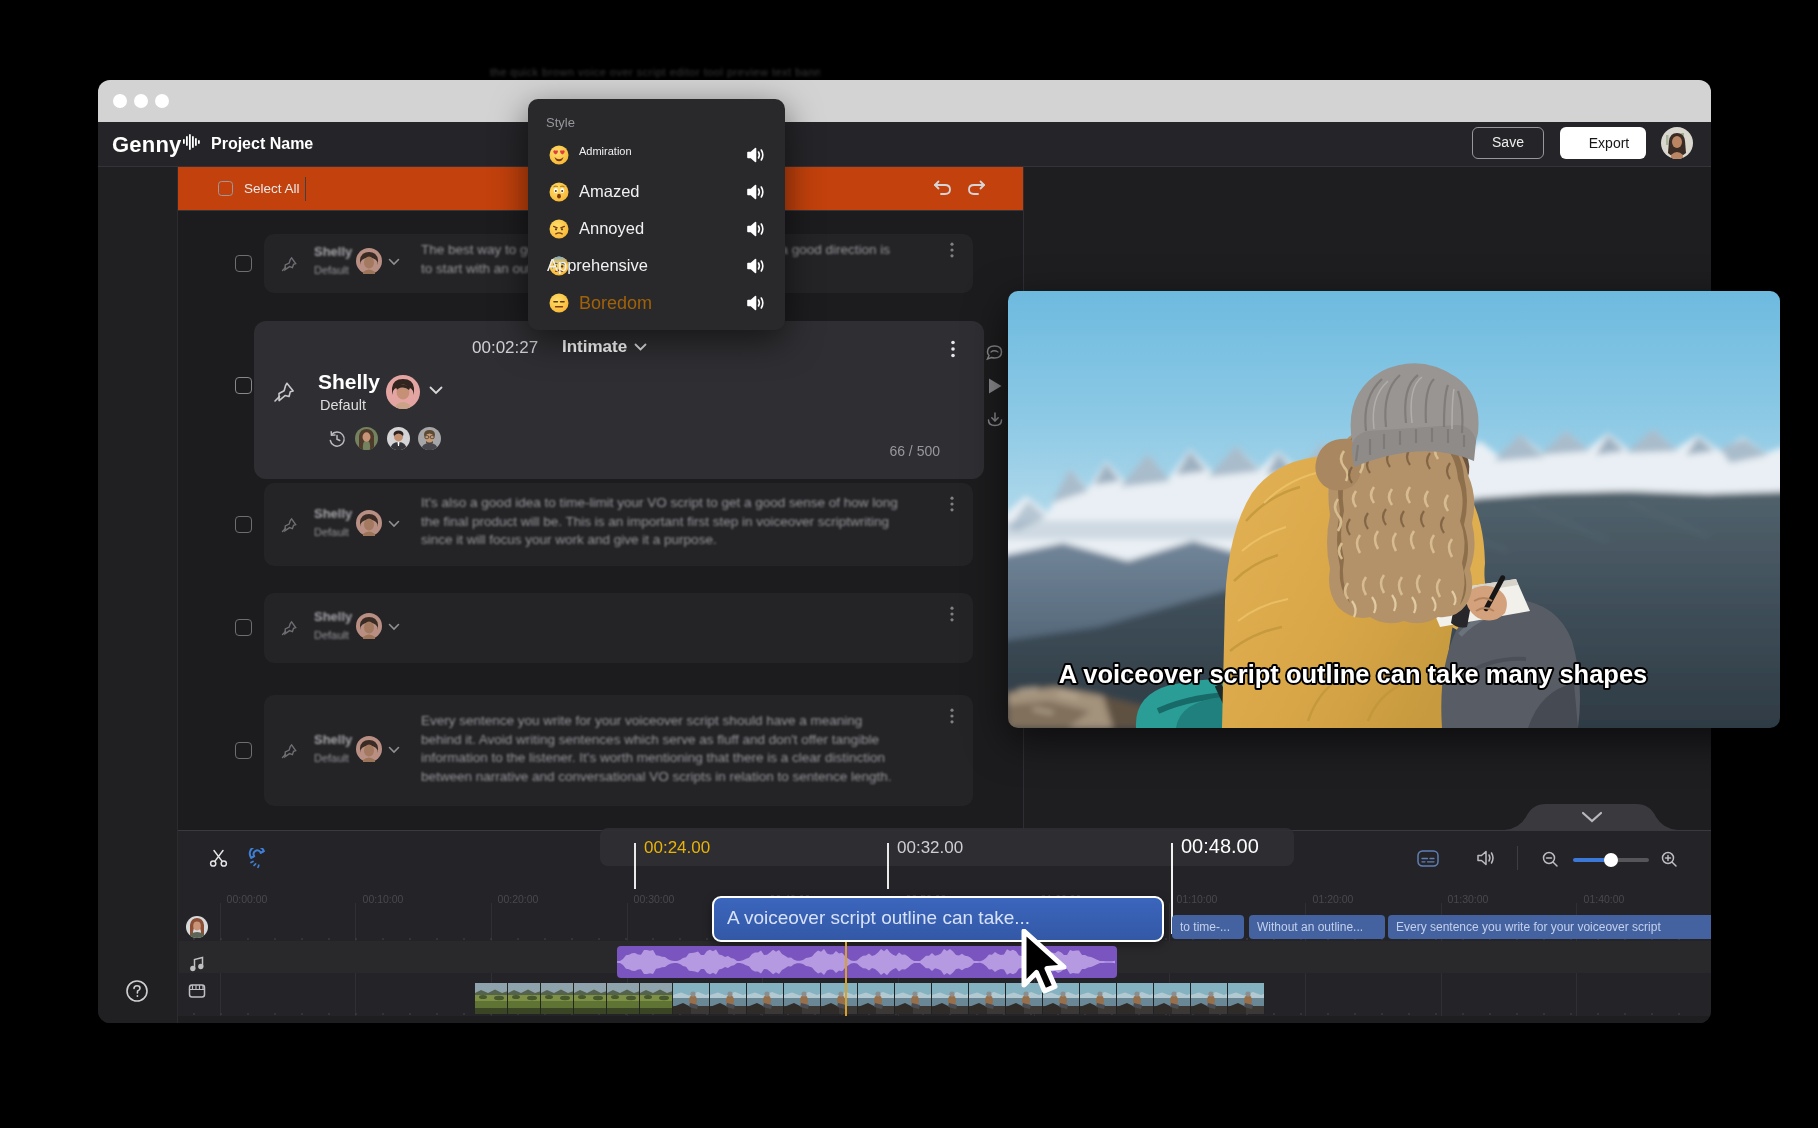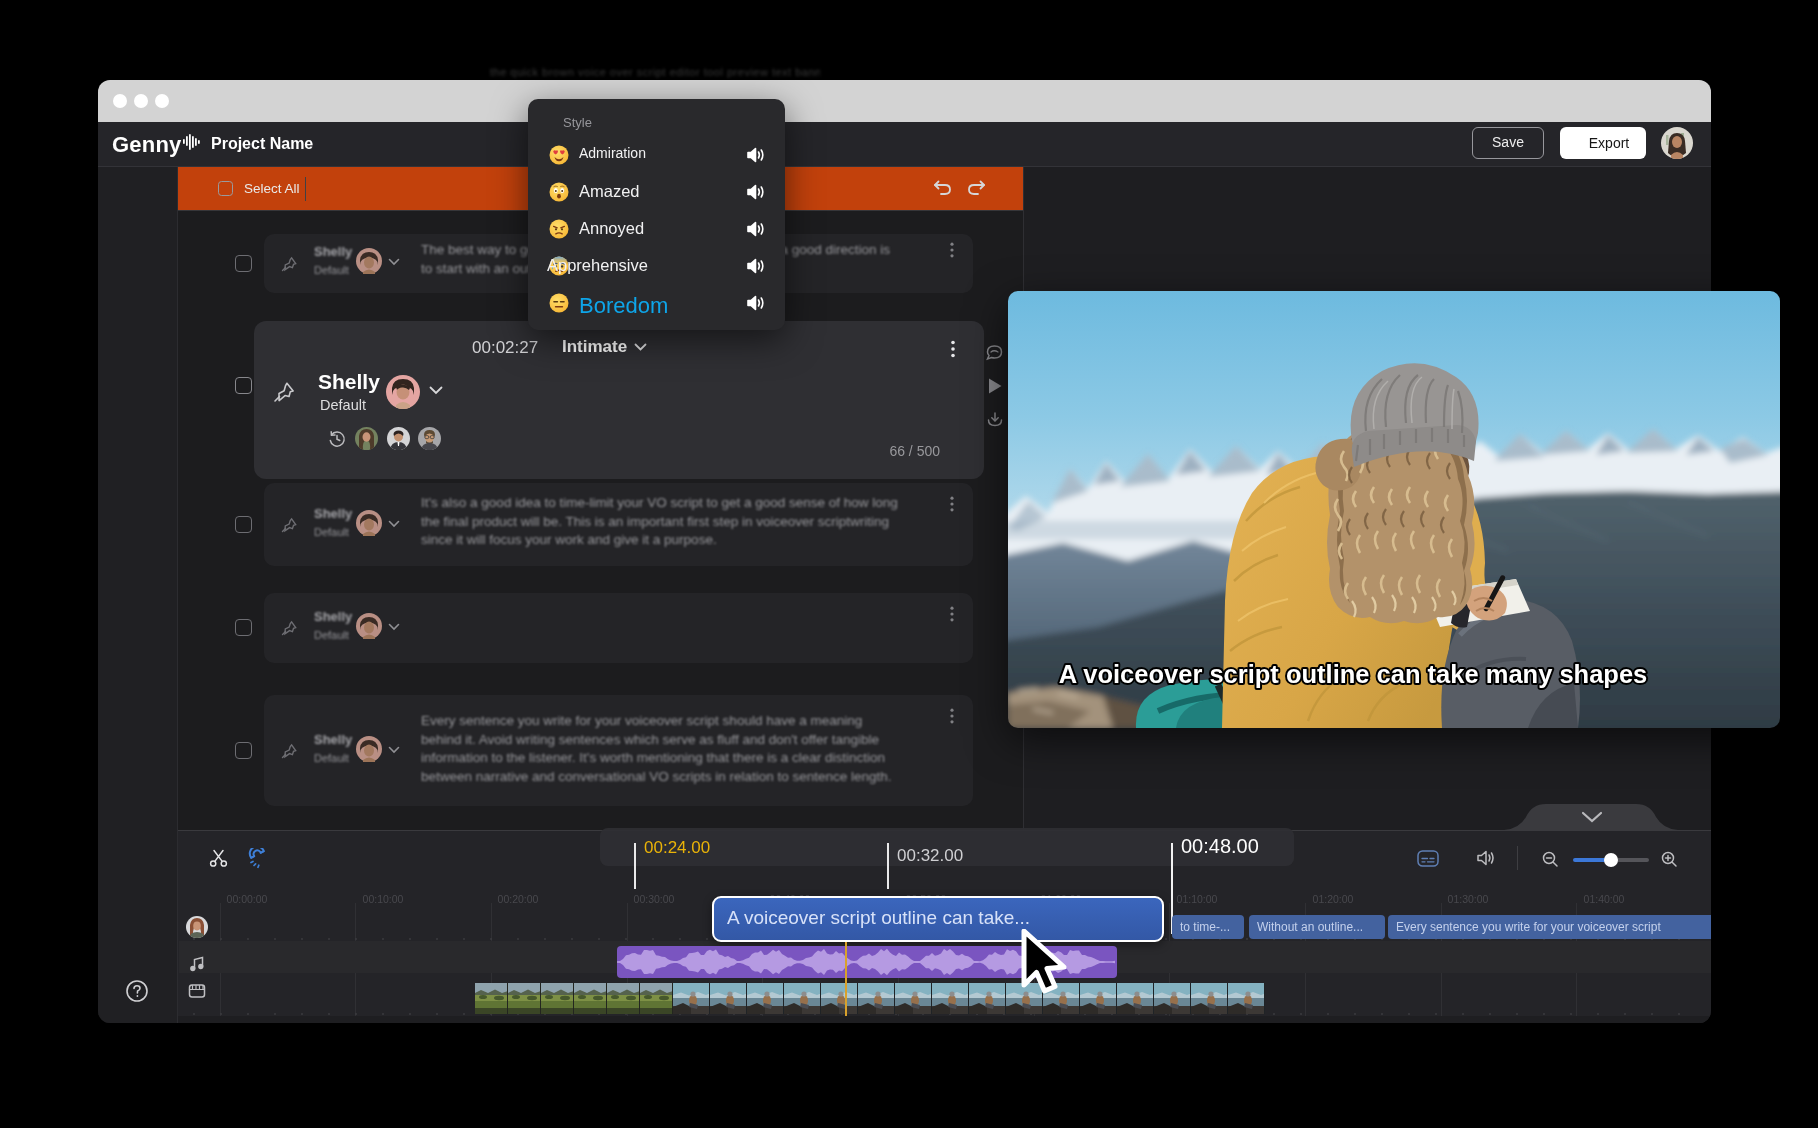--- a/index.html
+++ b/index.html
@@ -25,21 +25,21 @@
   .seldiv { position:absolute; left:127px; top:10px; width:1px; height:24px; background:#404044; }
   .card { position:absolute; border-radius:10px; background:#242427; }
   .dimtext { color:#97979b; font-size:13.5px; line-height:18.5px; filter:blur(0.8px); }
   .cb2 { position:absolute; width:17px; height:17px; border:1.7px solid #6d6d72; border-radius:4px; }
   .rightpanel { position:absolute; left:925px; top:87px; width:688px; height:663px; background:#1e1e21; border-left:1px solid #2f2f33; }
   .timeline { position:absolute; left:80px; top:750px; width:1533px; height:193px; background:#242428; border-top:1px solid #3a3a3e; }
   .tl-bottom { position:absolute; left:80px; top:936px; width:1533px; height:7px; background:#1e1e21; }
   .rlabel { position:absolute; top:813px; color:#48484d; font-size:10.5px; transform:translateX(-50%);text-align:right; }
   .gline { position:absolute; top:823px; width:1px; height:113px; background:#303034; }
   .popup { position:absolute; left:528px; top:99px; width:257px; height:231px; background:#29292c; border-radius:10px; box-shadow:0 10px 35px rgba(0,0,0,0.55); z-index:40; }
-  .ptitle { position:absolute; left:18px; top:13px; color:#96969b; font-size:13px;margin-left:17px; }
+  .ptitle { position:absolute; left:18px; top:13px; color:#96969b; font-size:13px; }
   .video { position:absolute; left:1008px; top:291px; width:772px; height:437px; border-radius:10px; overflow:hidden; z-index:30; box-shadow:0 12px 40px rgba(0,0,0,0.6); }
   .cursor { position:absolute; left:1016px; top:929px; z-index:60; }
 </style>
 </head>
 <body>
 <div class="stage">
   <div class="ghost">the quick brown voice over script editor tool preview text banner line here</div>
 
   <div class="win">
     <div class="titlebar"></div>
@@ -397,21 +397,21 @@
         <path d="M5.8 12.4 L14 1.5 M13.2 12.4 L5 1.5"></path>
       </svg>
     <svg class="abs" style="left:150px; top:768px;" width="21" height="21" viewBox="0 0 21 21" fill="none" stroke="#3e7fd6" stroke-width="2" stroke-linecap="round" stroke-linejoin="round">
         <path d="M15.8 3.2 A 7.2 7.2 0 1 0 3.2 9.8 L6.2 8.2 A 3.7 3.7 0 1 1 12.7 4.8 Z"></path>
         <path d="M12.7 4.8 L15.8 3.2 M3.2 9.8 L6.2 8.2" stroke-width="1.6"></path>
         <path d="M3 14.5 L5 13.4 M6 17.5 L7.6 15.8 M10 19.3 L10.8 17.2" stroke-width="1.7"></path>
       </svg>
     
     <div class="abs" style="left:502px; top:748px; width:694px; height:38px; background:#2f2f33; border-radius:8px; opacity:0.92;"></div>
     <div class="abs" style="left:546px; top:758px; color:#eab308; font-size:17px;">00:24.00</div>
-    <div class="abs" style="left:799px; top:758px; color:#cfcfd2; font-size:17px;margin-top:8px;">00:32.00</div>
+    <div class="abs" style="left:799px; top:758px; color:#cfcfd2; font-size:17px;">00:32.00</div>
     <div class="abs" style="left:1083px; top:755px; color:#fdfdfd; font-size:20px;">00:48.00</div>
     <div class="abs" style="left:536px; top:763px; width:2px; height:46px; background:#e9e9ea;"></div>
     <div class="abs" style="left:789px; top:763px; width:2px; height:46px; background:#e9e9ea;"></div>
     <div class="abs" style="left:1073px; top:763px; width:2px; height:91px; background:#f2f2f3;"></div>
     
     <svg class="abs" style="left:1319px; top:770px;" width="22" height="17" viewBox="0 0 22 17" fill="none" stroke="#5f7fb4" stroke-width="1.5" stroke-linecap="round">
         <rect x="1" y="1" width="20" height="15" rx="4.5"></rect>
         <path d="M5 8.5 L10.5 8.5 M13 8.5 L17 8.5 M5 11.8 L8 11.8 M10.5 11.8 L17 11.8" stroke-width="1.3"></path>
       </svg>
     <svg class="abs" style="left:1378px; top:769px;" width="20" height="18" viewBox="0 0 20 18" fill="none" stroke="#bdbdc0" stroke-width="1.5" stroke-linecap="round" stroke-linejoin="round">
@@ -733,21 +733,21 @@
         <linearGradient id="bg2" x1="0" y1="0" x2="0" y2="1">
           <stop offset="0" stop-color="#6fa8dc"></stop>
           <stop offset="1" stop-color="#f6b12d" stop-opacity="0"></stop>
         </linearGradient>
       </defs>
       <circle cx="10" cy="10" r="9.5" fill="url(#eg)"></circle>
       <path d="M4.2 6.2 Q5.5 4.6 7 5.8 Q8.5 4.6 9 6.6 Q8.7 8.6 6.7 9.6 Q4.4 8.3 4.2 6.2 Z" fill="#e03e3e"></path>
       <path d="M11 6.6 Q11.5 4.6 13 5.8 Q14.5 4.6 15.8 6.2 Q15.6 8.3 13.3 9.6 Q11.3 8.6 11 6.6 Z" fill="#e03e3e"></path>
       <path d="M5.5 12 Q10 16.5 14.5 12 Q13.5 16.2 10 16.2 Q6.5 16.2 5.5 12 Z" fill="#7d3a12"></path>
     </svg>
-  <div class="abs" style="left:579px; top:145px; color:#f1f1f2; font-size:14px; z-index:41;">Admiration</div>
+  <div class="abs" style="left:579px; top:145px; color:#f1f1f2; font-size:11px; z-index:41;">Admiration</div>
 <svg class="abs" style="z-index:41; left:746px; top:146px;" width="20" height="18" viewBox="0 0 20 18" fill="none" stroke="#fff" stroke-width="1.6" stroke-linecap="round" stroke-linejoin="round">
       <path d="M2 6.5 L5 6.5 L9.5 2.5 L9.5 15.5 L5 11.5 L2 11.5 Z" fill="#fff"></path>
       <path d="M12.5 6 Q14.3 9 12.5 12"></path>
       <path d="M15.3 4 Q18.3 9 15.3 14"></path>
     </svg>
   <svg class="abs" style="left:549px; top:182px; z-index:41;" width="20" height="20" viewBox="0 0 20 20">
       <defs>
         <radialGradient id="eg" cx="0.4" cy="0.35" r="0.8">
           <stop offset="0" stop-color="#ffdf6b"></stop>
           <stop offset="1" stop-color="#f6b12d"></stop>
@@ -827,21 +827,21 @@
         </radialGradient>
         <linearGradient id="bg2" x1="0" y1="0" x2="0" y2="1">
           <stop offset="0" stop-color="#6fa8dc"></stop>
           <stop offset="1" stop-color="#f6b12d" stop-opacity="0"></stop>
         </linearGradient>
       </defs>
       <circle cx="10" cy="10" r="9.5" fill="url(#eg)"></circle>
       <path d="M4.9 8.7 L8.5 8.7 M11.5 8.7 L15.1 8.7" stroke="#5a3b10" stroke-width="1.4" stroke-linecap="round"></path>
       <path d="M6.5 13.8 L13.5 13.8" stroke="#7d3a12" stroke-width="1.4" stroke-linecap="round"></path>
     </svg>
-  <div class="abs" style="left:579px; top:293px; color:#0ea5e9; font-size:22px; z-index:41;">Boredom</div>
+  <div class="abs" style="left:579px; top:293px; color:#a16207; font-size:18px; z-index:41;">Boredom</div>
 <svg class="abs" style="z-index:41; left:746px; top:294px;" width="20" height="18" viewBox="0 0 20 18" fill="none" stroke="#fff" stroke-width="1.6" stroke-linecap="round" stroke-linejoin="round">
       <path d="M2 6.5 L5 6.5 L9.5 2.5 L9.5 15.5 L5 11.5 L2 11.5 Z" fill="#fff"></path>
       <path d="M12.5 6 Q14.3 9 12.5 12"></path>
       <path d="M15.3 4 Q18.3 9 15.3 14"></path>
     </svg>
 
   <div class="video">
   <svg width="772" height="437" viewBox="0 0 772 437">
     <defs>
       <linearGradient id="sky" x1="0" y1="0" x2="0" y2="1">

